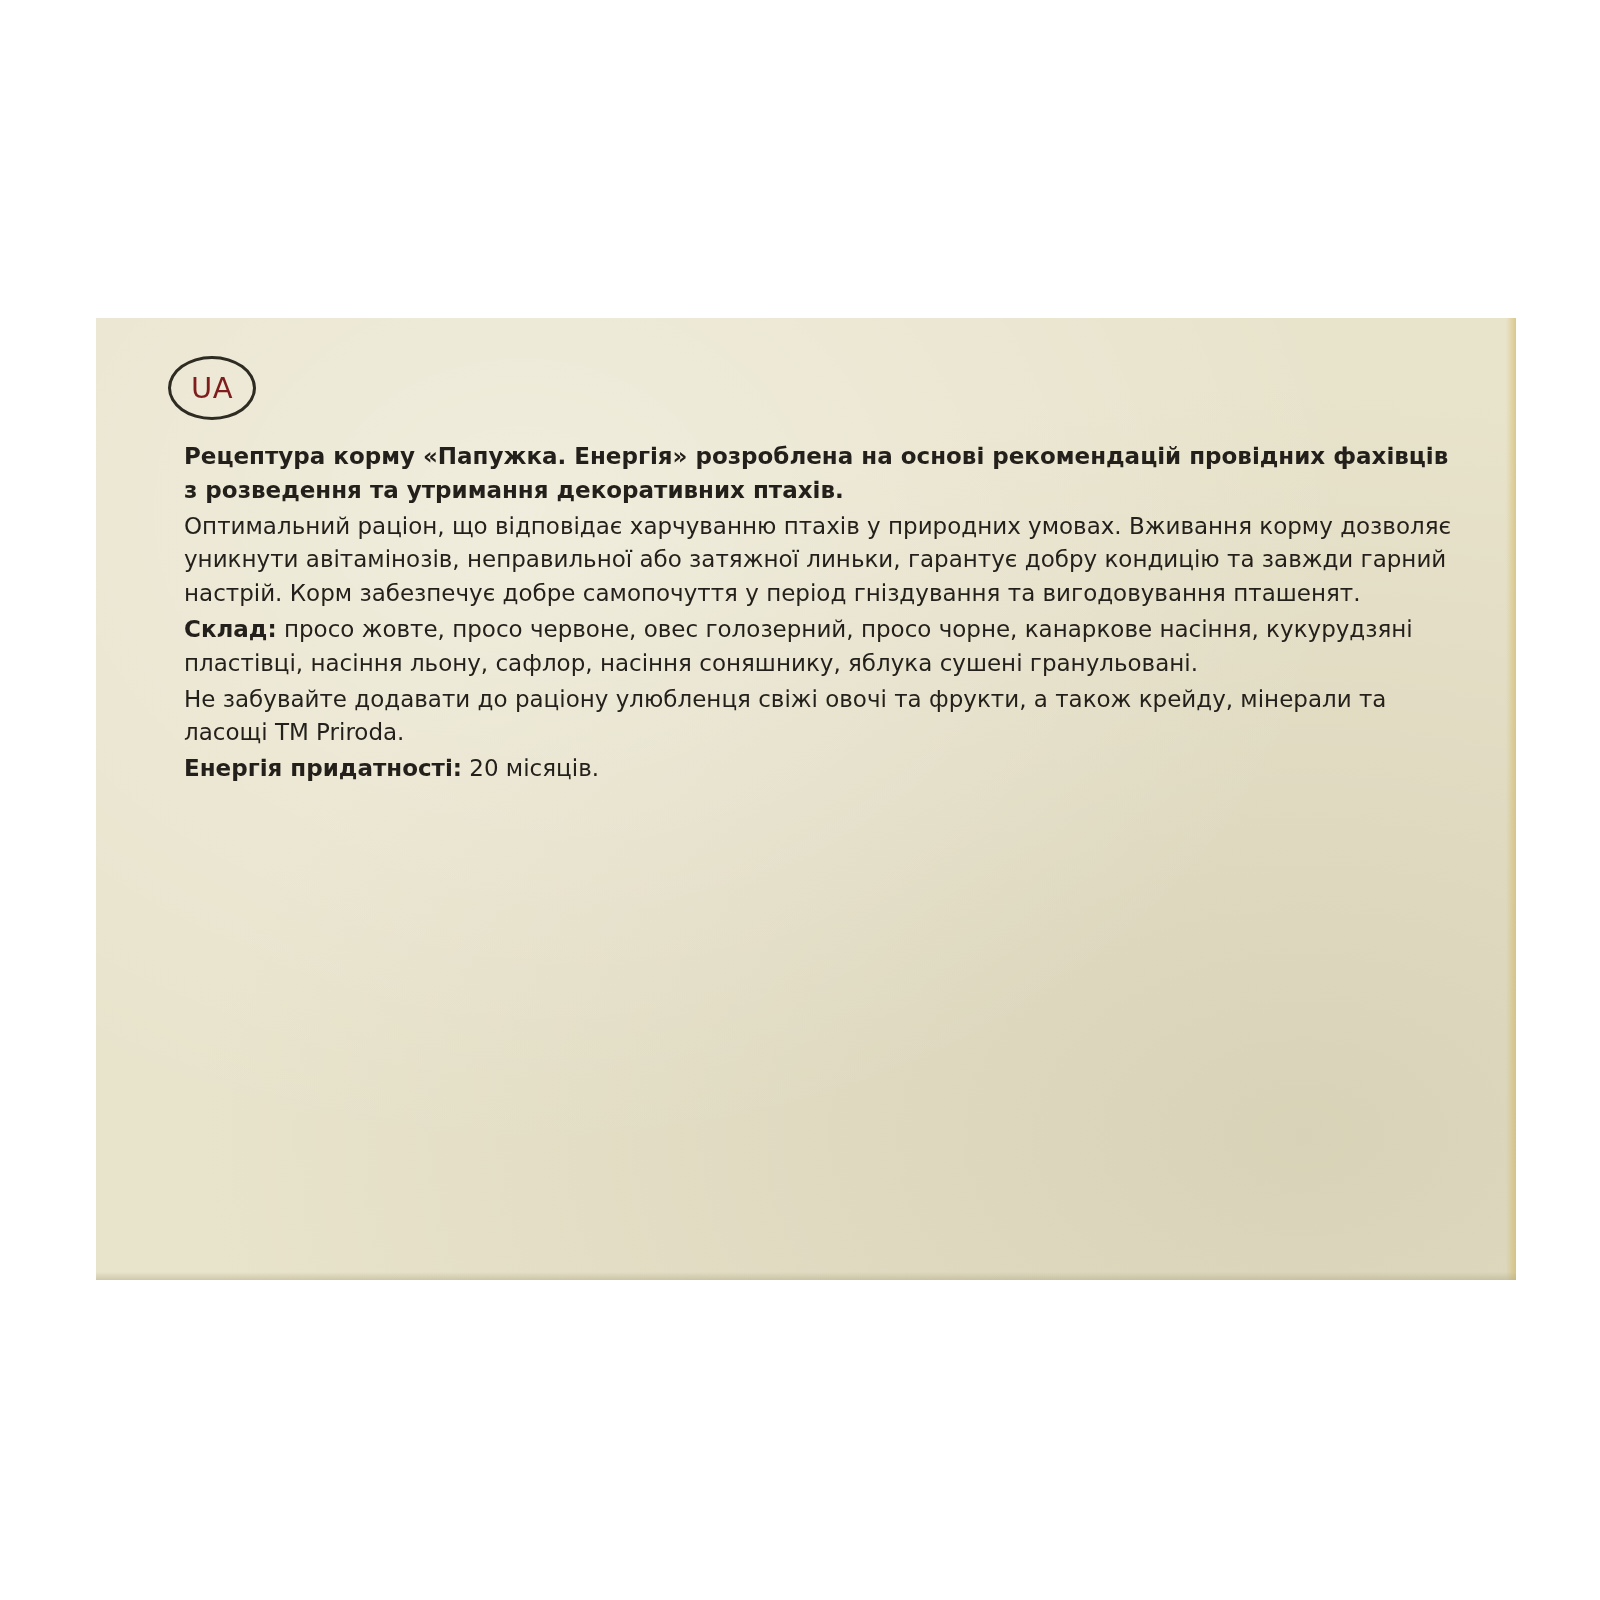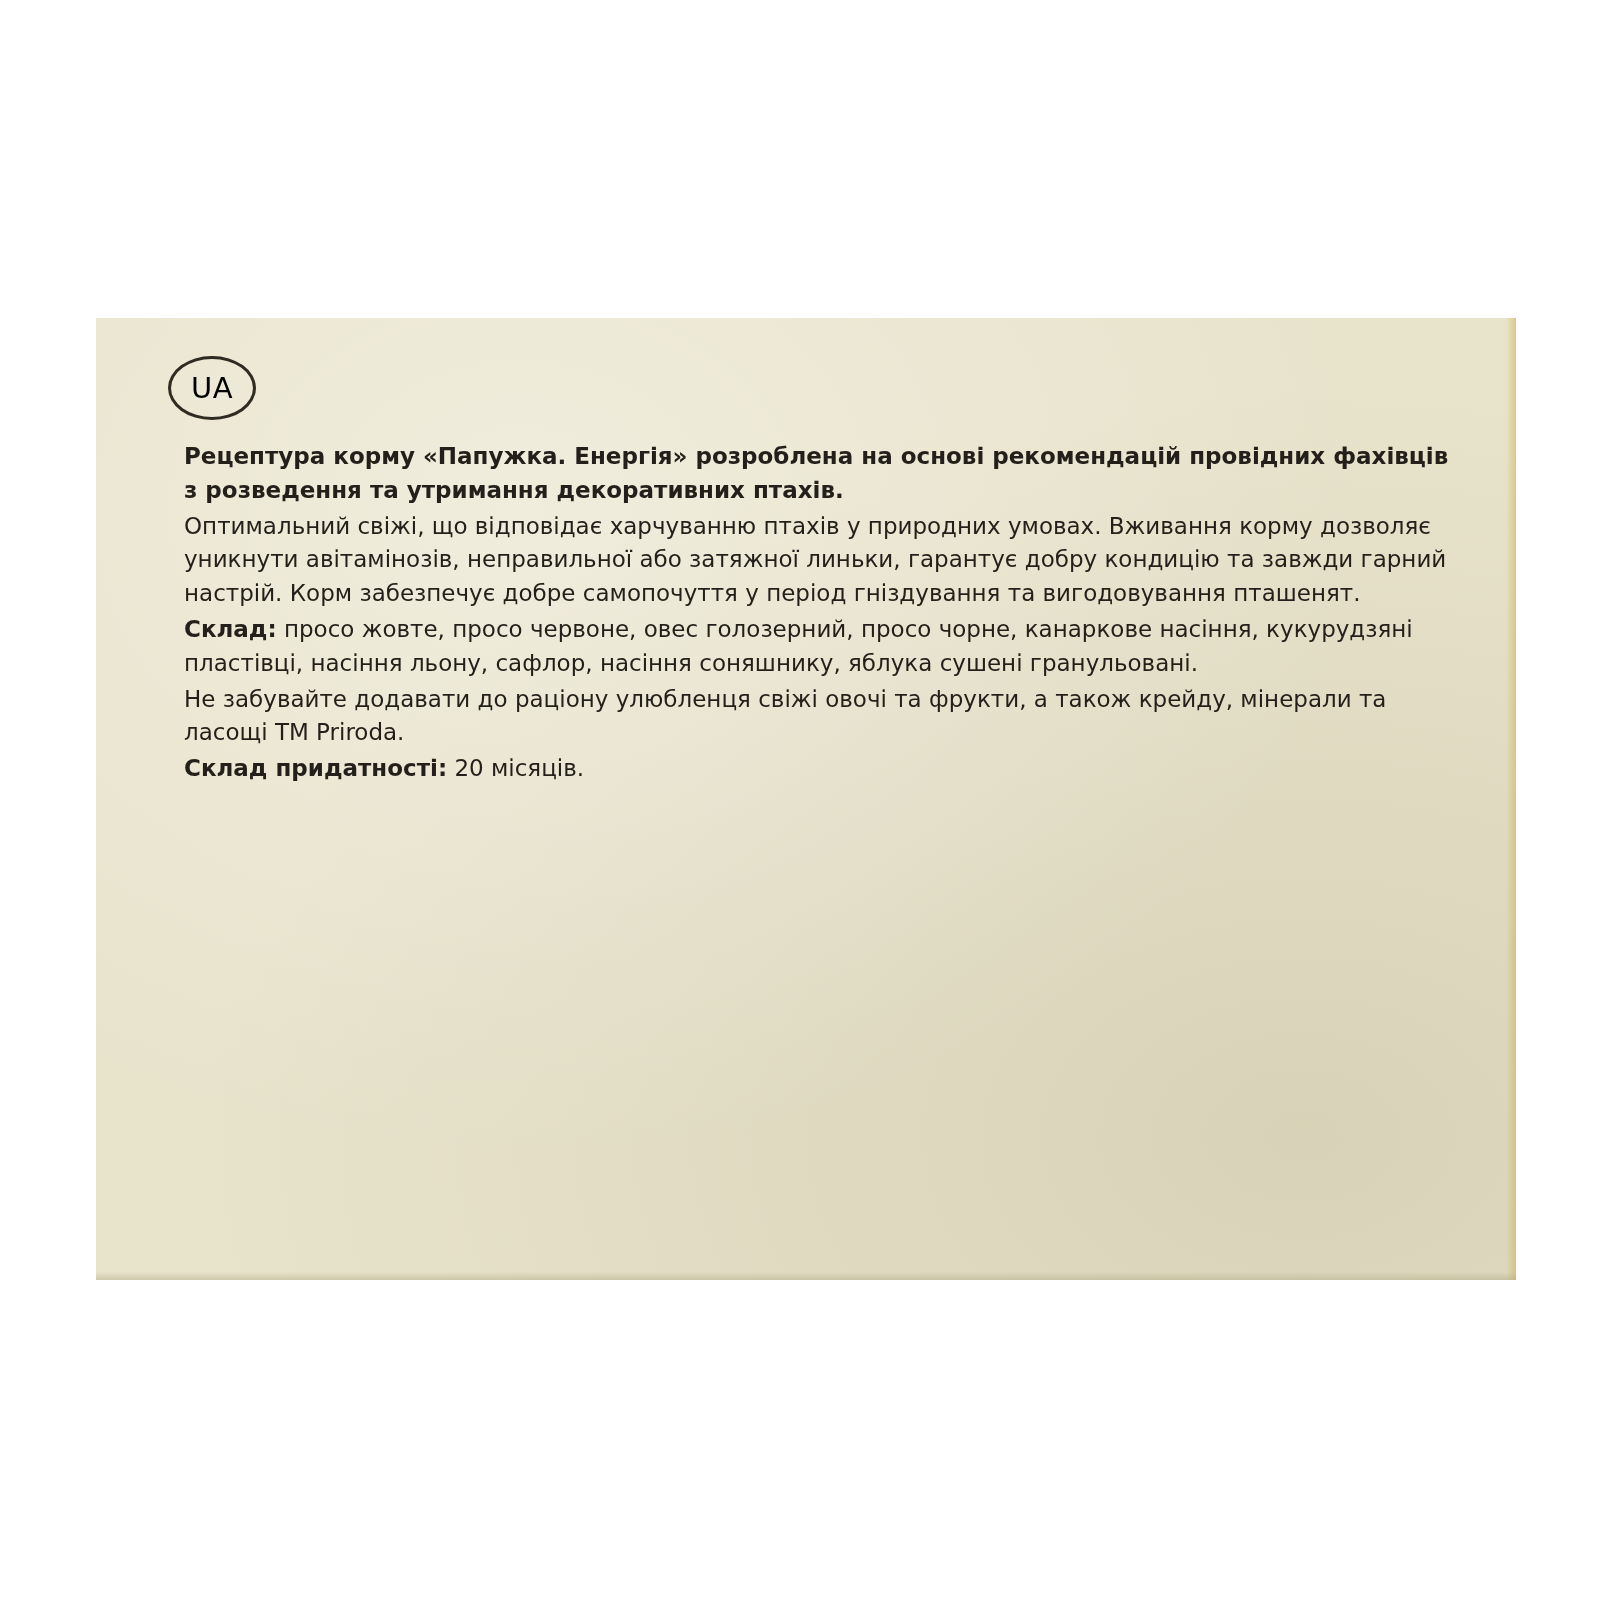--- a/index.html
+++ b/index.html
@@ -65,21 +65,21 @@
     position: absolute;
     left: 72px;
     top: 38px;
     width: 82px;
     height: 58px;
     border: 3px solid #2e2b22;
     border-radius: 50%;
     display: flex;
     align-items: center;
     justify-content: center;
-    color: #000000;
+    color: #7f1d1d;
     font-size: 29px;
     letter-spacing: 0.5px;
     font-family: "DejaVu Sans", "Liberation Sans", sans-serif;
   }
 
   
   #copy {
     position: absolute;
     left: 88px;
     top: 122px;
@@ -116,24 +116,24 @@
     <div class="edge-bottom"></div>
 
     <div id="lang-badge">
       <span>UA</span>
     </div>
 
     <div id="copy">
 
       <p class="para lead">Рецептура корму «Папужка. Енергія» розроблена на основі рекомендацій провідних фахівців з розведення та утримання декоративних птахів.</p>
 
-      <p class="para">Оптимальний свіжі, що відповідає харчуванню птахів у природних умовах. Вживання корму дозволяє уникнути авітамінозів, неправильної або затяжної линьки, гарантує добру кондицію та завжди гарний настрій. Корм забезпечує добре самопочуття у період гніздування та вигодовування пташенят.</p>
+      <p class="para">Оптимальний раціон, що відповідає харчуванню птахів у природних умовах. Вживання корму дозволяє уникнути авітамінозів, неправильної або затяжної линьки, гарантує добру кондицію та завжди гарний настрій. Корм забезпечує добре самопочуття у період гніздування та вигодовування пташенят.</p>
 
       <p class="para"><span class="label">Склад:</span><span> просо жовте, просо червоне, овес голозерний, просо чорне, канаркове насіння, кукурудзяні пластівці, насіння льону, сафлор, насіння соняшнику, яблука сушені гранульовані.</span></p>
 
       <p class="para">Не забувайте додавати до раціону улюбленця свіжі овочі та фрукти, а також крейду, мінерали та ласощі ТМ Priroda.</p>
 
-      <p class="para"><span class="label">Склад придатності:</span><span> 20 місяців.</span></p>
+      <p class="para"><span class="label">Енергія придатності:</span><span> 20 місяців.</span></p>
 
     </div>
   </div>
 
 </div>
 
 </body></html>

